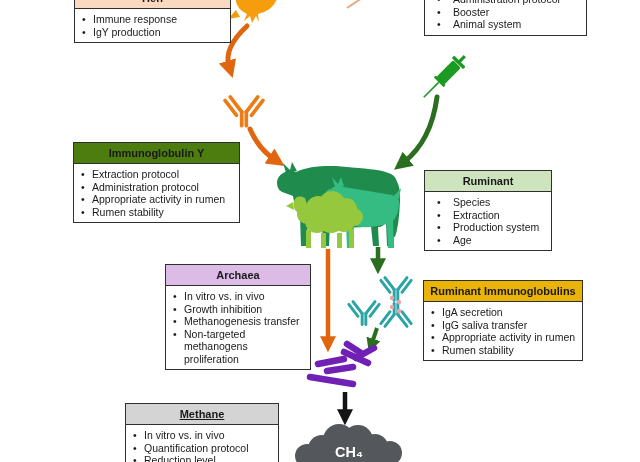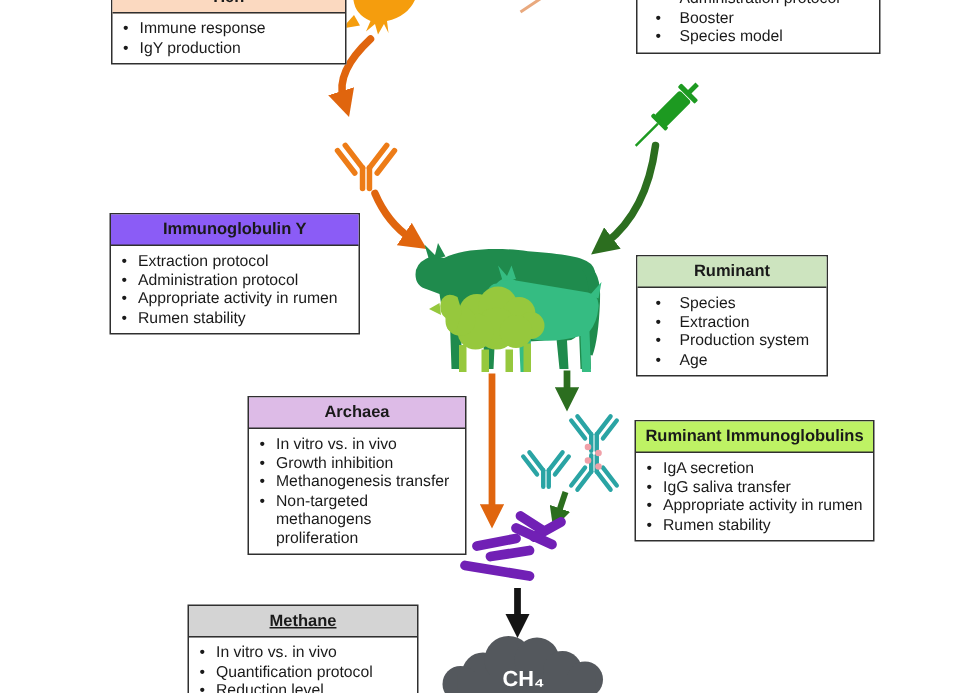--- a/index.html
+++ b/index.html
@@ -153,26 +153,26 @@
     <ul>
       <li>Immune response</li>
       <li>IgY production</li>
     </ul>
   </div>
 
   <div class="infobox spread" id="box-antigen">
     <ul>
       <li>Administration protocol</li>
       <li>Booster</li>
-      <li>Species model</li>
+      <li>Animal system</li>
     </ul>
   </div>
 
   <div class="infobox" id="box-igy">
-    <div class="hd" style="background: #8b5cf6;">Immunoglobulin Y</div>
+    <div class="hd" style="background: #4d7c0f;">Immunoglobulin Y</div>
     <ul>
       <li>Extraction protocol</li>
       <li>Administration protocol</li>
       <li>Appropriate activity in rumen</li>
       <li>Rumen stability</li>
     </ul>
   </div>
 
   <div class="infobox spread" id="box-ruminant">
     <div class="hd" style="background: rgb(205, 228, 191);">Ruminant</div>
@@ -189,21 +189,21 @@
     <ul>
       <li>In vitro vs. in vivo</li>
       <li>Growth inhibition</li>
       <li>Methanogenesis transfer</li>
       <li>Non-targeted
 methanogens proliferation</li>
     </ul>
   </div>
 
   <div class="infobox" id="box-rumigs">
-    <div class="hd" style="background: #bef264;">Ruminant Immunoglobulins</div>
+    <div class="hd" style="background: #eab308;">Ruminant Immunoglobulins</div>
     <ul>
       <li>IgA secretion</li>
       <li>IgG saliva transfer</li>
       <li>Appropriate activity in rumen</li>
       <li>Rumen stability</li>
     </ul>
   </div>
 
   <div class="infobox" id="box-methane">
     <div class="hd" style="background: rgb(212, 212, 212); text-decoration: underline;">Methane</div>

